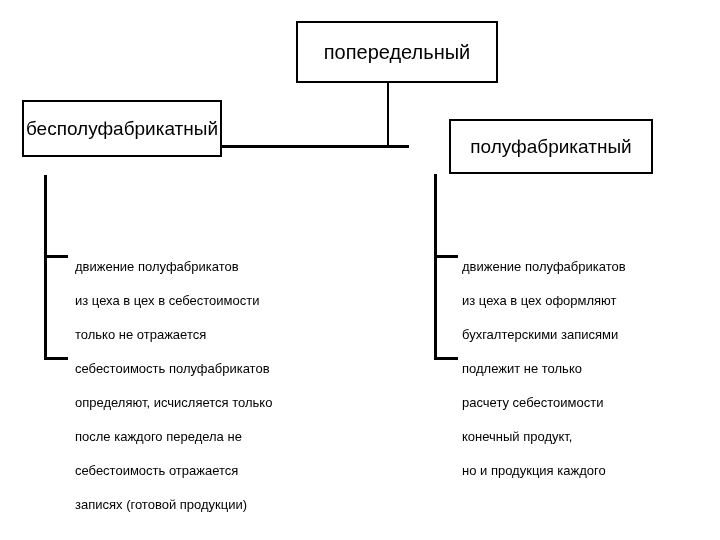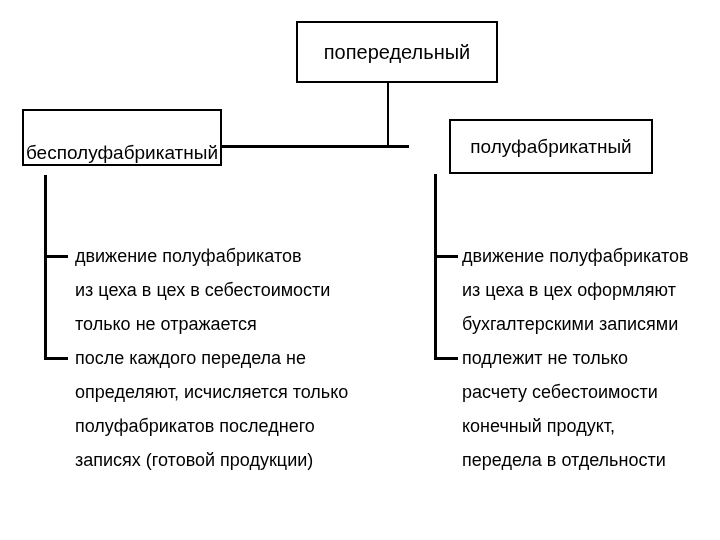--- a/index.html
+++ b/index.html
@@ -26,23 +26,22 @@
     justify-content: center;
     text-align: center;
     white-space: nowrap;
   }
   .node-box.root {
     left: 288px; top: 21px; width: 202px; height: 62px;
     font-size: 20px;
     margin-left: 8px;
   }
   .node-box.left {
-    left: 22px; top: 109px; width: 200px; height: 57px;
+    left: 22px; top: 100px; width: 200px; height: 57px;
     font-size: 19px;
-    align-items: flex-end;
   }
   .node-box.right {
     left: 409px; top: 119px; width: 204px; height: 55px;
     font-size: 19px;
     margin-left: 40px;
   }
   .line {
     position: absolute;
     background: #000000;
   }
@@ -50,22 +49,22 @@
   .branch-h  { left: 222px; top: 145px; width: 187px; height: 3px; }
   .drop-left { left: 44px;  top: 175px; width: 3px;  height: 185px; }
   .drop-right{ left: 434px; top: 174px; width: 3px;  height: 186px; }
   .tick      { width: 24px; height: 3px; }
   .tick.l1   { left: 44px;  top: 255px; }
   .tick.l2   { left: 44px;  top: 357px; }
   .tick.r1   { left: 434px; top: 255px; }
   .tick.r2   { left: 434px; top: 357px; }
   .text-block {
     position: absolute;
-    top: 239px;
-    font-size: 18px;
+    top: 250px;
+    font-size: 13px;
     line-height: 34px;
     white-space: nowrap;
   }
   .text-block.left  { left: 75px; }
   .text-block.right { left: 462px; }
 </style>
 </head>
 <body>
 
 <div class="canvas">
@@ -90,34 +89,35 @@
     <span>полуфабрикатный</span>
   </div>
 
   <div class="text-block left">
     <div>
       <div>движение полуфабрикатов</div>
       <div>из цеха в цех в себестоимости</div>
       <div>только не отражается</div>
     </div>
     <div>
+      <div>себестоимость полуфабрикатов</div>
+      <div>определяют, исчисляется только</div>
       <div>после каждого передела не</div>
-      <div>определяют, исчисляется только</div>
-      <div>полуфабрикатов последнего</div>
+      <div>себестоимость отражается</div>
       <div>записях (готовой продукции)</div>
     </div>
   </div>
 
   <div class="text-block right">
     <div>
       <div>движение полуфабрикатов</div>
       <div>из цеха в цех оформляют</div>
       <div>бухгалтерскими записями</div>
     </div>
     <div>
       <div>подлежит не только</div>
       <div>расчету себестоимости</div>
       <div>конечный продукт,</div>
-      <div>передела в отдельности</div>
+      <div>но и продукция каждого</div>
     </div>
   </div>
 
 </div>
 
 </body></html>

